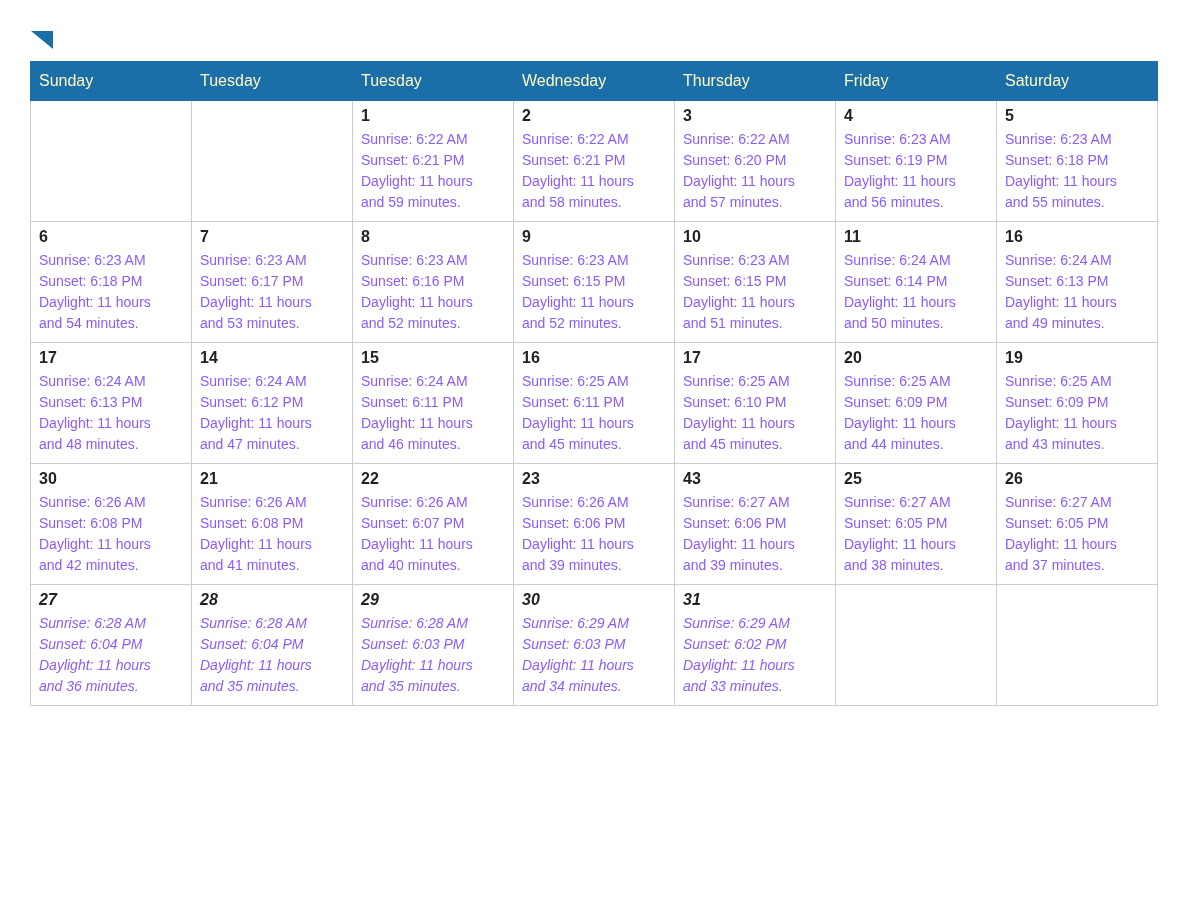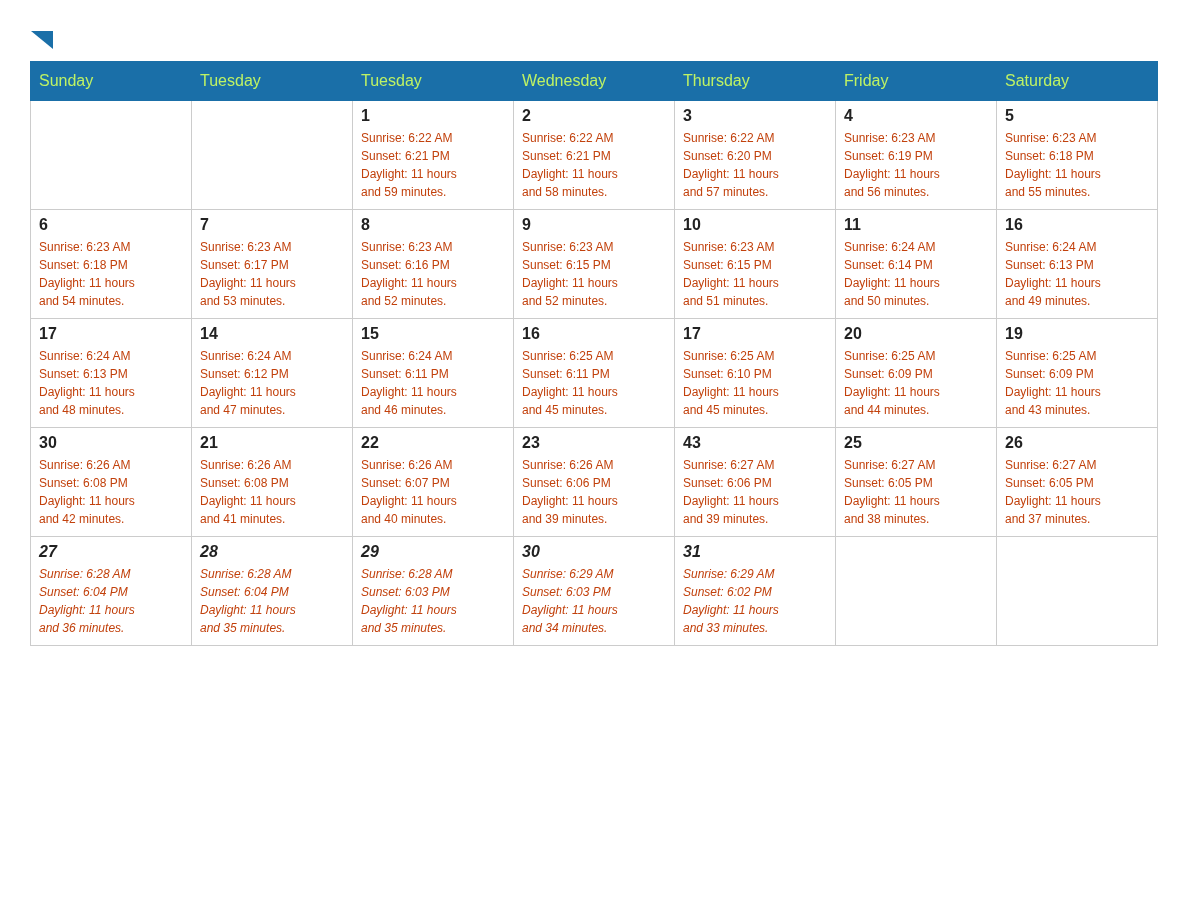--- a/index.html
+++ b/index.html
@@ -34,21 +34,21 @@
       color: #555;
       margin-top: 2px;
     }
     .calendar-table {
       width: 100%;
       border-collapse: collapse;
       margin-top: 10px;
     }
     .calendar-table th {
       background-color: #1a6fa8;
-      color: #bef264;
+      color: #fef9c3;
       padding: 10px 8px;
       font-size: 16px;
       font-weight: normal;
       text-align: left;
       border: 1px solid #1a6fa8;
     }
     .calendar-table td {
       vertical-align: top;
       padding: 6px 8px 8px 8px;
       border: 1px solid #ccc;
@@ -56,22 +56,22 @@
       min-height: 100px;
     }
     .day-number {
       font-size: 16px;
       font-weight: bold;
       color: #222;
       display: block;
       margin-bottom: 4px;
     }
     .day-info {
-      font-size: 12px;
-      color: #c2410c;
+      font-size: 14px;
+      color: #8b5cf6;
       line-height: 1.5;
     }
     .empty-cell {
       background: #fff;
     }
     tr td {
       border-bottom: 2px solid #1a6fa8;
     }
     tr:last-child td {
       border-bottom: 1px solid #ccc;

